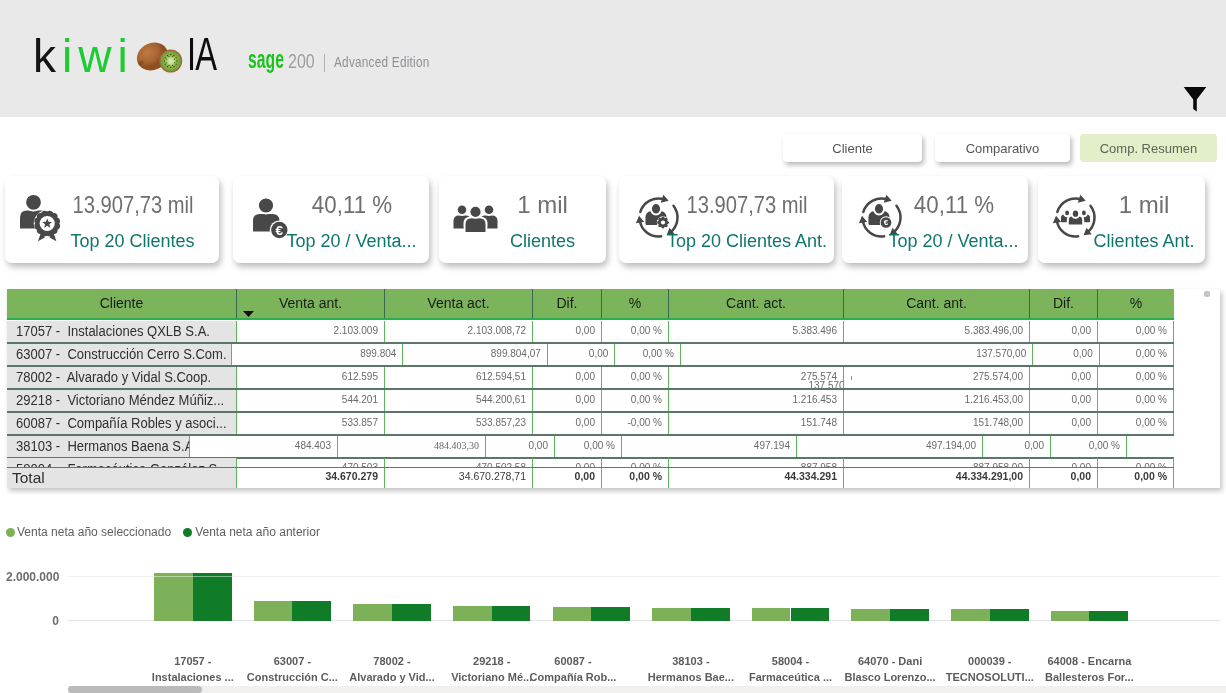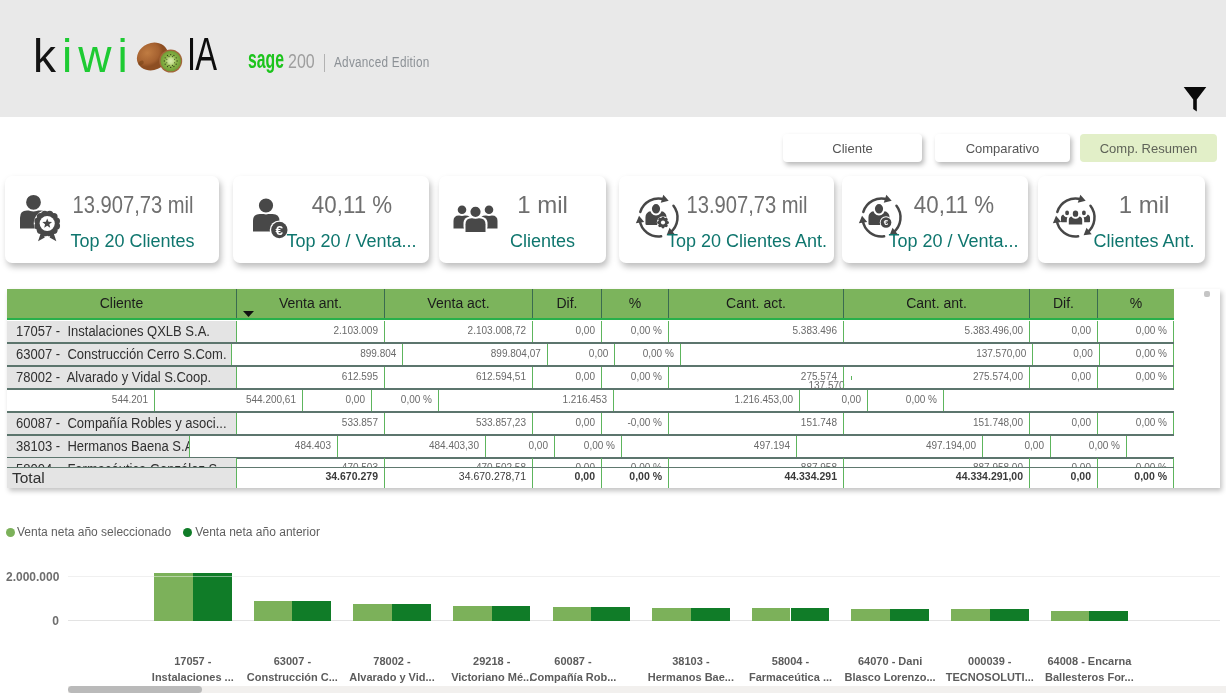--- a/index.html
+++ b/index.html
@@ -278,20 +278,23 @@
         <div class="num" style="width:148px;">612.595</div>
         <div class="num" style="width:148px;">612.594,51</div>
         <div class="num" style="width:69px;">0,00</div>
         <div class="num" style="width:67px;">0,00 %</div>
         <div class="num" style="width:175px;">275.574</div>
         <div class="num" style="width:186px;">275.574,00</div>
         <div class="num" style="width:68px;">0,00</div>
         <div class="num" style="width:76px;">0,00 %</div>
       </div>
       <div class="trow" style="height:23px;">
+        <div class="c1 c1b" style="width:230px;">
+          <span class="c1t">29218 -&nbsp; Victoriano Méndez Múñiz...</span>
+        </div>
         <div class="num" style="width:148px;">544.201</div>
         <div class="num" style="width:148px;">544.200,61</div>
         <div class="num" style="width:69px;">0,00</div>
         <div class="num" style="width:67px;">0,00 %</div>
         <div class="num" style="width:175px;">1.216.453</div>
         <div class="num" style="width:186px;">1.216.453,00</div>
         <div class="num" style="width:68px;">0,00</div>
         <div class="num" style="width:76px;">0,00 %</div>
       </div>
       <div class="trow" style="height:23px;">
@@ -305,21 +308,21 @@
         <div class="num" style="width:175px;">151.748</div>
         <div class="num" style="width:186px;">151.748,00</div>
         <div class="num" style="width:68px;">0,00</div>
         <div class="num" style="width:76px;">0,00 %</div>
       </div>
       <div class="trow" style="height:23px;">
         <div class="c1 c1b" style="width:183px;">
           <span class="c1t">38103 -&nbsp; Hermanos Baena S.A.</span>
         </div>
         <div class="num" style="width:148px;">484.403</div>
-        <div class="num" style="width:148px;">484.403,30</div>
+        <div class="num" style="width:148px;font-family:Liberation Serif, serif;">484.403,30</div>
         <div class="num" style="width:69px;">0,00</div>
         <div class="num" style="width:67px;">0,00 %</div>
         <div class="num" style="width:175px;">497.194</div>
         <div class="num" style="width:186px;">497.194,00</div>
         <div class="num" style="width:68px;">0,00</div>
         <div class="num" style="width:76px;">0,00 %</div>
       </div>
       <div class="abs" style="left:0; top:136.5px; width:1167px; height:9.5px; overflow:hidden;">
         <div class="trow" style="height:23px; border-bottom:none;">
           <div class="c1 c1b" style="width:230px;">

